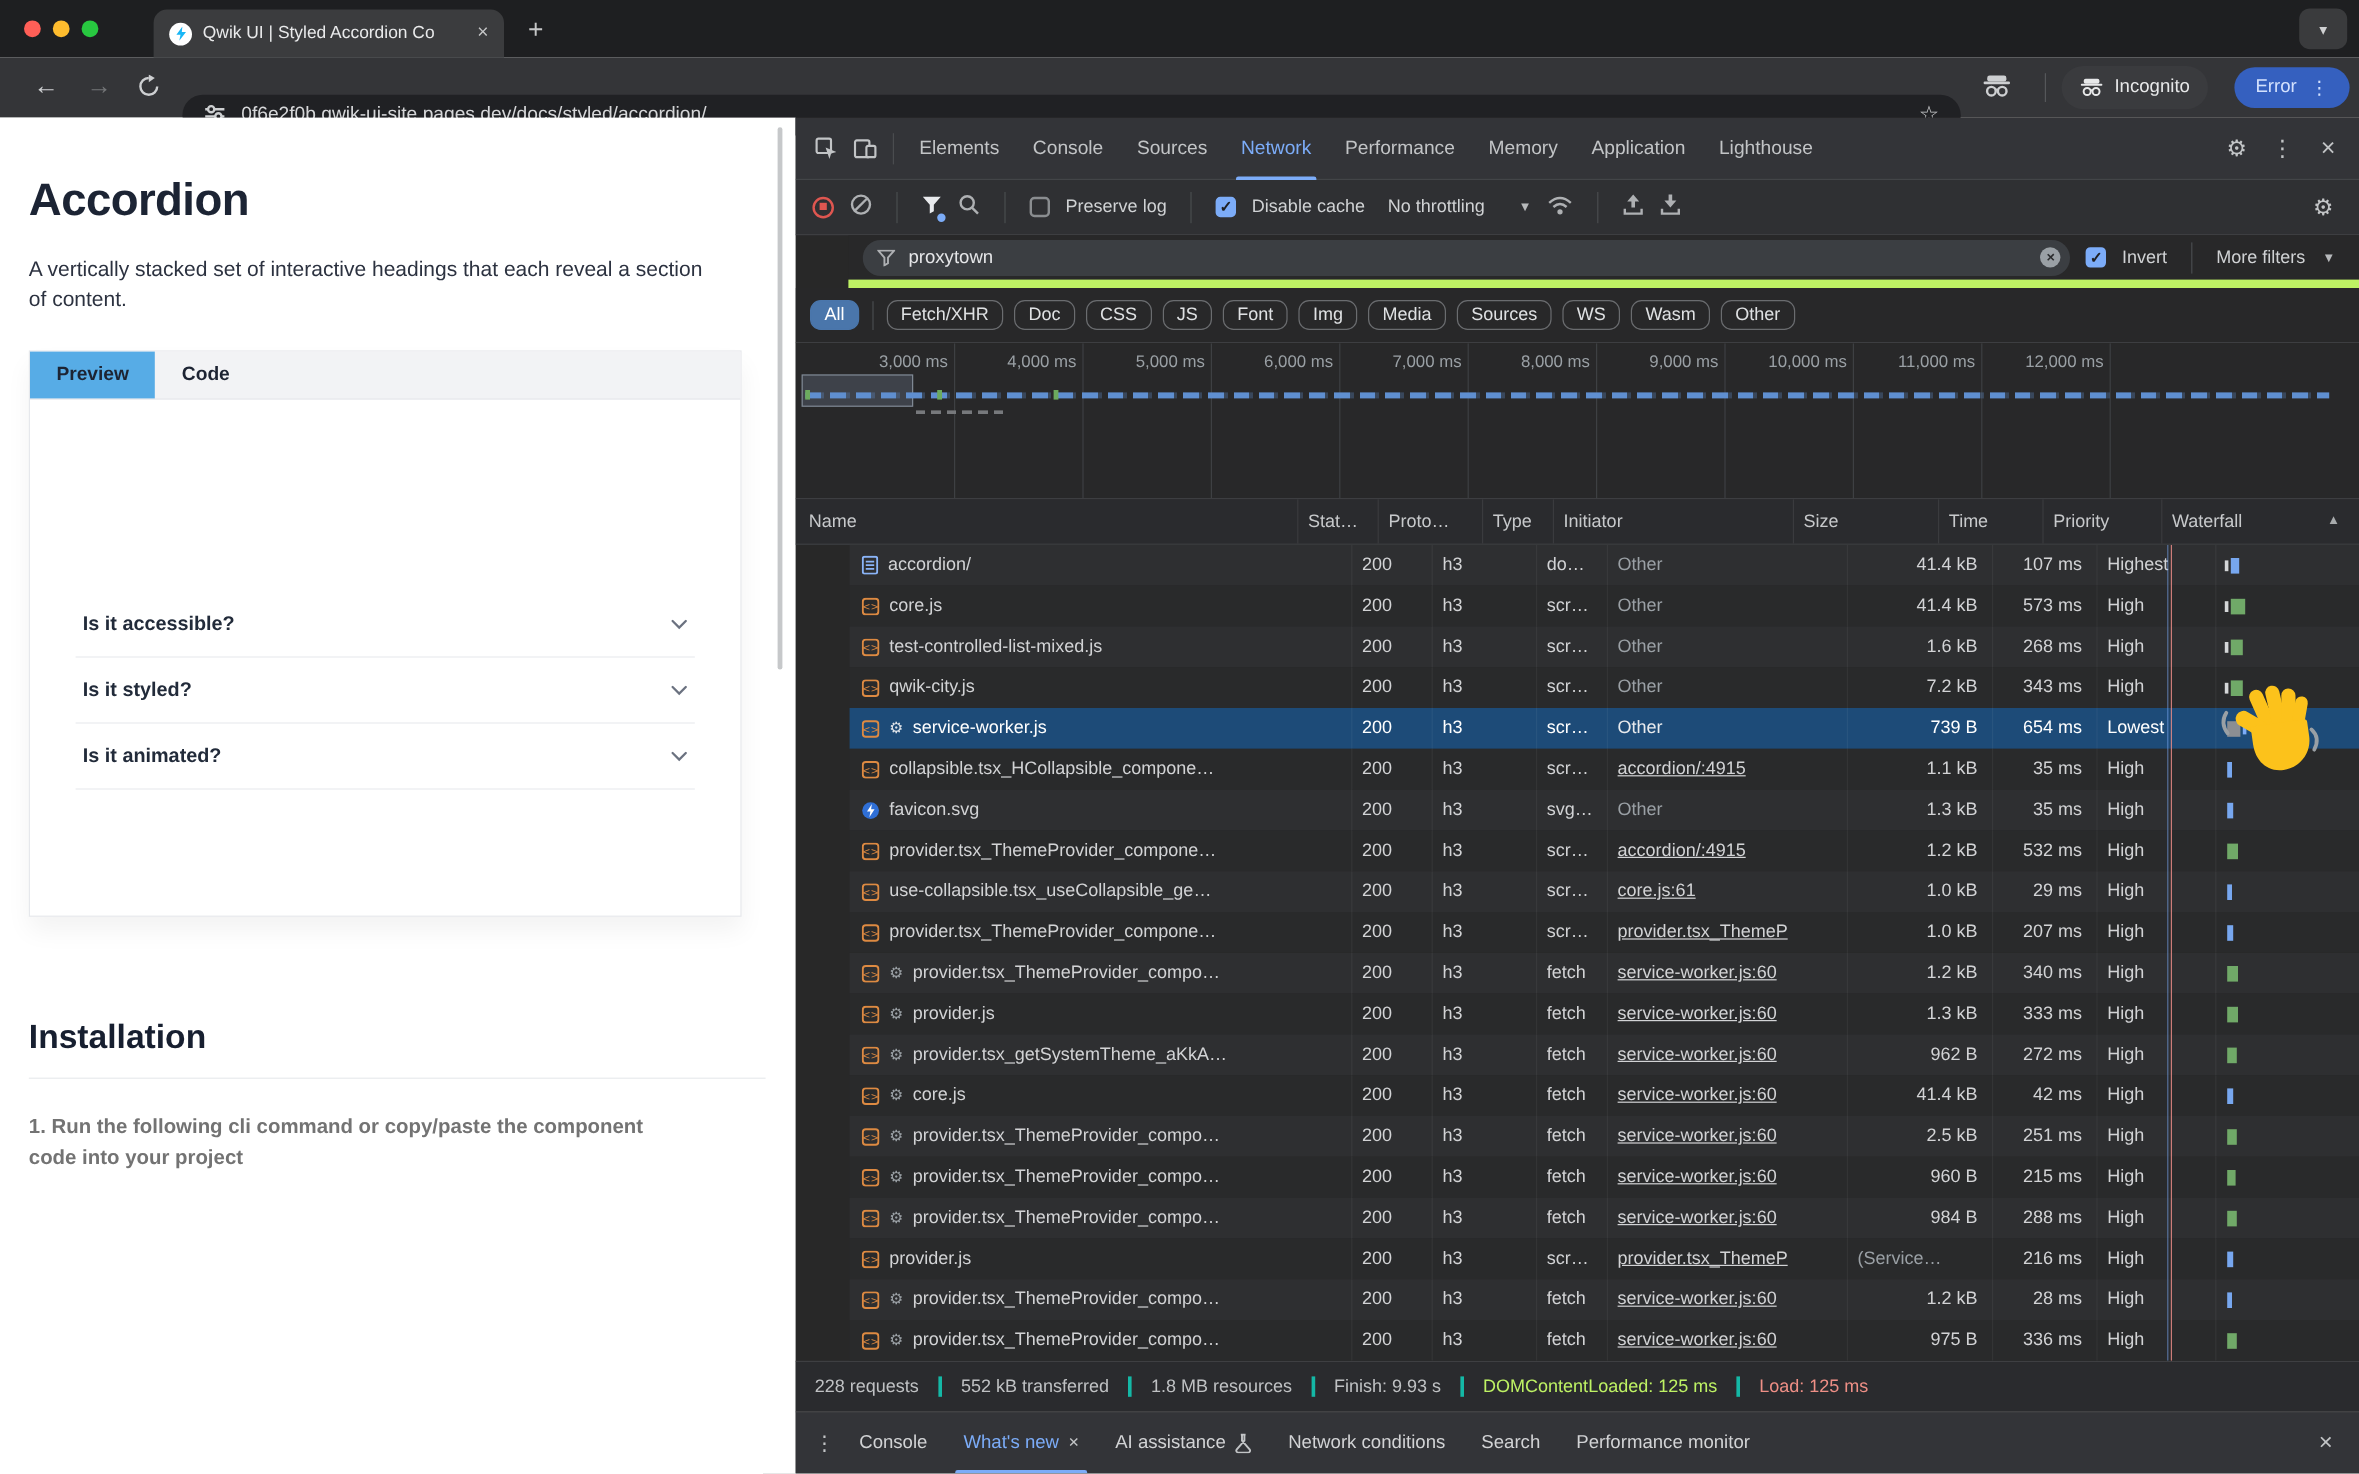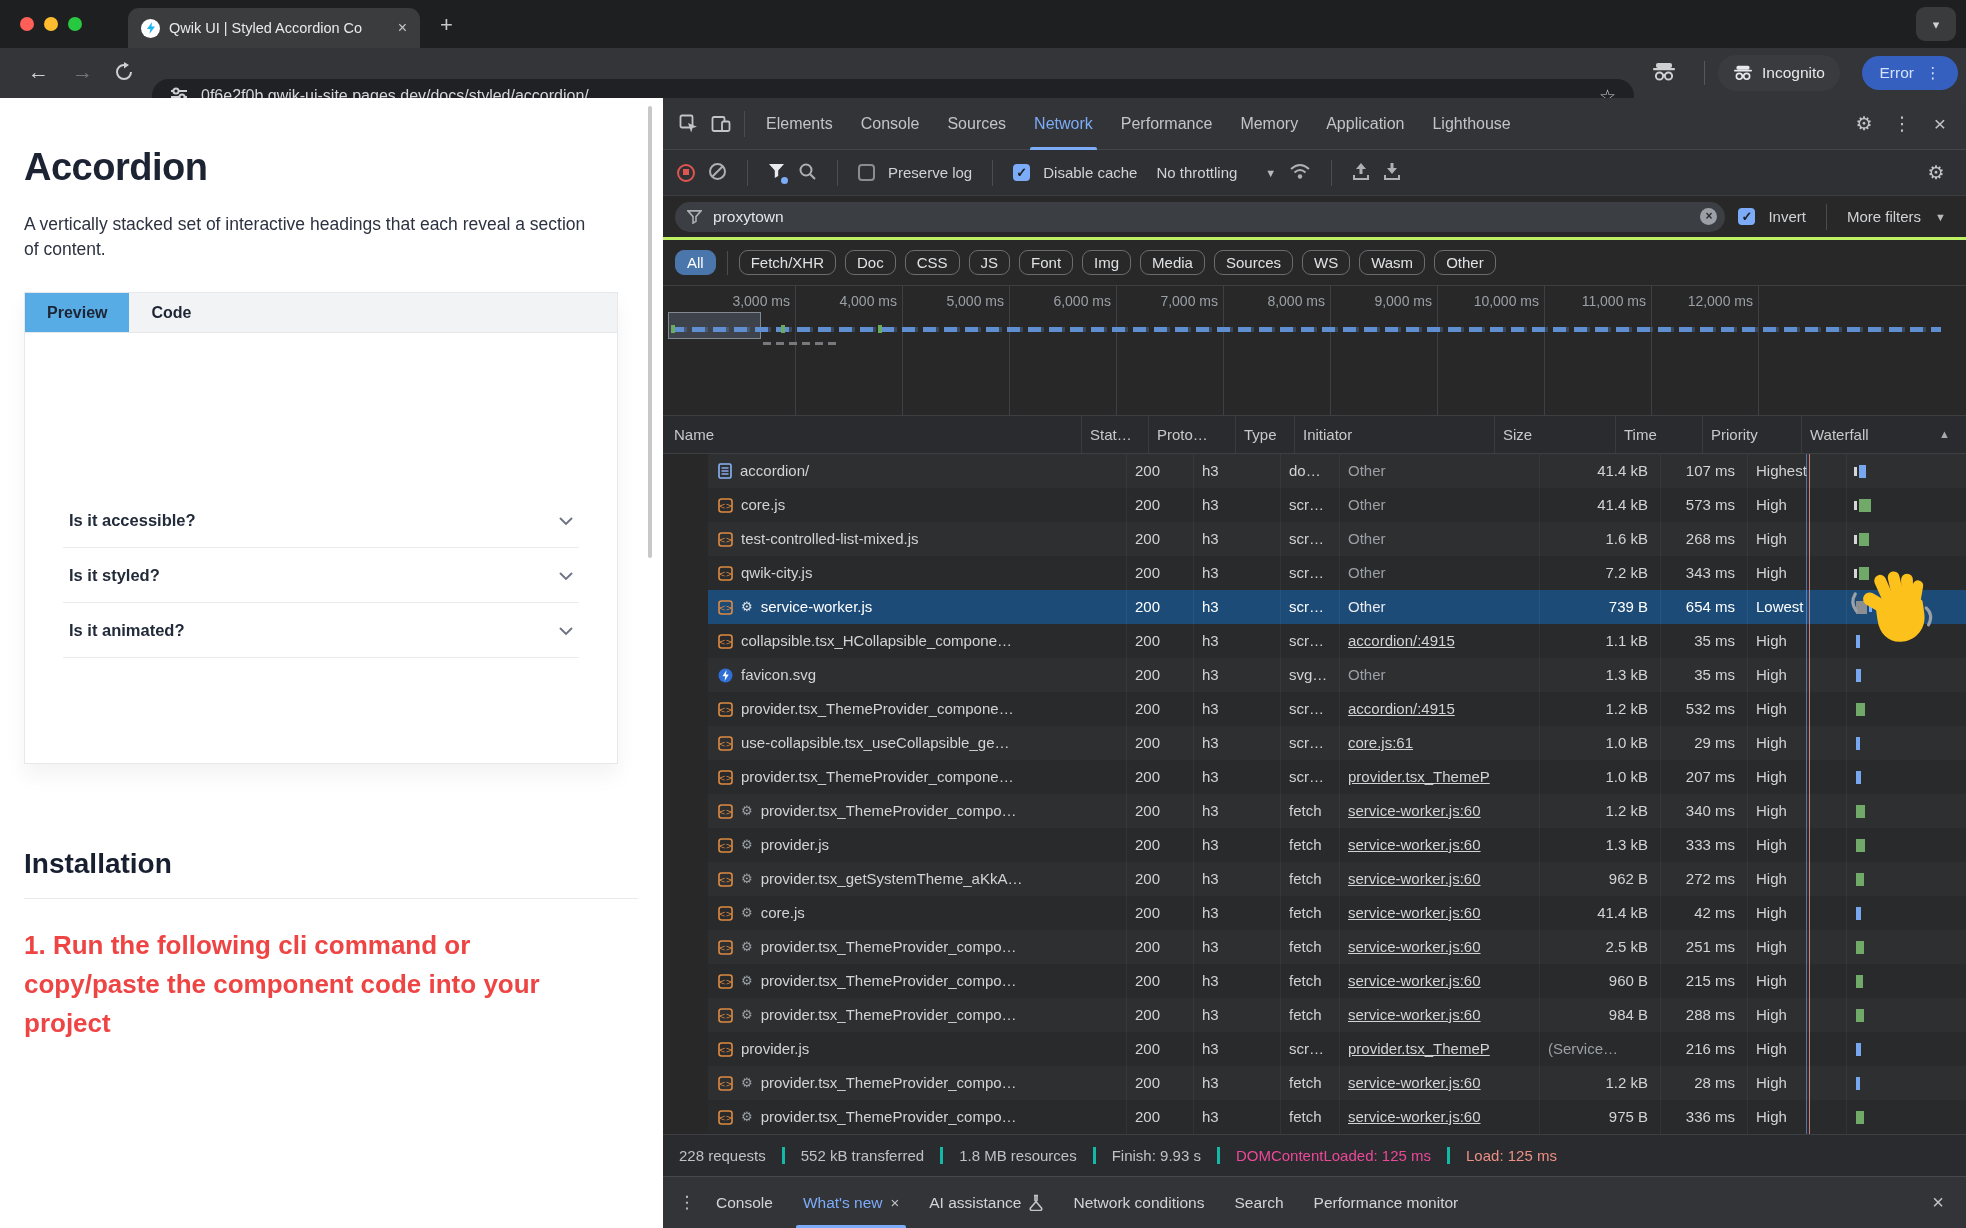--- a/index.html
+++ b/index.html
@@ -33,21 +33,21 @@
   .pg-title { position:absolute; left:24px; top:48px; font-size:38px; font-weight:700; color:#1c2434; letter-spacing:-.5px; }
   .pg-desc { position:absolute; left:24px; top:114px; width:580px; font-size:17.5px; line-height:1.45; color:#2c3240; }
   .demo { position:absolute; left:24px; top:194px; width:594px; height:472px; background:#fff; border:1px solid #e6e8ec; box-shadow:0 12px 20px rgba(0,0,0,.05); }
   .demo-tabs { height:40px; background:#f2f3f5; border-bottom:1px solid #e6e8ec; display:flex; }
   .demo-tab { padding:0 22px; line-height:40px; font-size:16px; color:#1d2433; font-weight:600; }
   .demo-tab.active { background:#57ace6; }
   .acc { padding:160px 38px 0 38px; }
   .acc-item { height:55px; display:flex; align-items:center; justify-content:space-between; border-bottom:1px solid #e9ebee; font-size:16.5px; font-weight:600; color:#222b3a; padding:0 6px; }
   .pg-install { position:absolute; left:24px; top:750px; font-size:28px; font-weight:700; color:#171f30; }
   .pg-hr { position:absolute; left:24px; top:800px; width:614px; height:1px; background:#e8eaed; }
-  .pg-step { position:absolute; left:24px; top:828px; width:530px; font-size:26px; font-weight:700; color:#ef4444; line-height:1.5; }
+  .pg-step { position:absolute; left:24px; top:828px; width:530px; font-size:17px; font-weight:700; color:#737373; line-height:1.5; }
   .pg-scrollthumb { position:absolute; left:648px; top:8px; width:4px; height:452px; background:#c6c8ca; border-radius:2px; }
 
   
   .devtools { position:absolute; left:663px; top:98px; right:0; bottom:0; background:#282828; color:#d4d5d7; display:flex; flex-direction:column; overflow:hidden; font-size:15px; }
   .dt-tabbar { height:52px; flex:none; background:#333438; border-bottom:1px solid #434548; display:flex; align-items:center; padding:0 10px; }
   .icbtn { width:32px; text-align:center; color:#c2c4c6; font-size:19px; display:flex; align-items:center; justify-content:center; }
   .dt-sep { width:1px; height:26px; background:#4a4c4f; margin:0 7px; flex:none; }
   .dt-tab { padding:0 14px; height:52px; line-height:52px; color:#c2c4c6; font-size:16px; position:relative; white-space:nowrap; }
   .dt-tab.active { color:#7cacf8; }
   .dt-tab.active::after { content:""; position:absolute; left:10px; right:10px; bottom:0; height:3px; background:#7cacf8; border-radius:2px 2px 0 0; }
@@ -55,21 +55,21 @@
 
   .dt-nettb { height:46px; flex:none; background:#2f3033; border-bottom:1px solid #3d3e41; display:flex; align-items:center; gap:13px; padding:0 14px; }
   .rec { width:18px; height:18px; border:2.5px solid #df5650; border-radius:50%; position:relative; flex:none; }
   .rec::after { content:""; position:absolute; left:3.5px; top:3.5px; width:6px; height:6px; background:#df5650; }
   .chk { width:17px; height:17px; border:2px solid #8a8d90; border-radius:4px; flex:none; }
   .chk.checked { background:#7cacf8; border-color:#7cacf8; color:#1f2022; font-size:13px; line-height:14px; text-align:center; font-weight:700; }
   .tblabel { color:#d0d2d4; font-size:15px; white-space:nowrap; }
   .caret { color:#b7b9bb; font-size:11px; }
   .gap-r { margin-left:auto; }
 
-  .dt-filter { height:44px; flex:none; background:#282829; border-bottom:3px solid #bef264; display:flex; align-items:center; gap:13px; padding:0 12px; }
+  .dt-filter { height:44px; flex:none; background:#282829; border-bottom:7px solid #bef264; display:flex; align-items:center; gap:13px; padding:0 12px;margin-left:44px; }
   .fpill { flex:1; height:30px; background:#3b3e42; border-radius:15px; display:flex; align-items:center; gap:11px; padding:0 12px; position:relative; }
   .fpill .txt { color:#e5e6e8; font-size:15.5px; }
   .fclear { position:absolute; right:8px; width:17px; height:17px; border-radius:50%; background:#9aa0a5; color:#2b2c2e; font-size:12px; line-height:17px; text-align:center; font-weight:700; }
 
   .dt-chips { height:46px; flex:none; background:#282829; border-bottom:1px solid #3d3e41; display:flex; align-items:center; gap:9px; padding:0 12px; }
   .chip { border:1px solid #6a6c6f; border-radius:9px; padding:3px 11px; font-size:15px; color:#dfe1e3; white-space:nowrap; }
   .chip.active { background:#4a76ab; border-color:#4a76ab; color:#fff; }
   .chipsep { width:1px; height:24px; background:#4a4c4f; margin:0 2px; }
 
   .dt-timeline { height:130px; flex:none; border-bottom:1px solid #3d3e41; position:relative; overflow:hidden; background:#282829; }
@@ -103,21 +103,21 @@
   .wftick { width:2.5px; height:9px; background:#d4d6d8; margin-left:7px; flex:none; }
   .wfbar { height:13px; margin-left:2px; flex:none; }
   .wf-blue{background:#77a7ef}.wf-green{background:#70a968}.wf-gray{background:#8b8e93}
   .wfline { position:absolute; top:0; bottom:0; width:1px; z-index:3; }
   .wfline.blue { left:1143px; background:rgba(124,172,248,.55); }
   .wfline.pink { left:1146px; background:rgba(231,139,134,.85); }
 
   .dt-status { height:42px; flex:none; display:flex; align-items:center; background:#2a2b2e; border-top:1px solid #3e3f42; font-size:15px; color:#bfc1c3; }
   .seg { padding:0 16px; border-right:3px solid #14b8a6; white-space:nowrap; }
   .seg:last-child { border-right:none; }
-  .seg.blue { color:#ec4899; } .seg.red { color:#ee8f86; }
+  .seg.blue { color:#bef264; } .seg.red { color:#ee8f86; }
 
   .dt-drawer { flex:1; background:#333438; border-top:1px solid #474849; display:flex; align-items:center; padding:0 10px; }
   .drawer-kebab { color:#c2c4c6; width:28px; text-align:center; font-size:17px; }
   .dtab { padding:0 15px; height:100%; display:flex; align-items:center; gap:8px; color:#d2d3d5; font-size:15.5px; position:relative; white-space:nowrap; }
   .dtab.active { color:#7cacf8; }
   .dtab.active::after { content:""; position:absolute; left:8px; right:8px; bottom:0; height:3px; background:#7cacf8; border-radius:2px 2px 0 0; }
   .tclose { color:#c2c4c6; font-size:15px; }
   .drawer-close { margin-left:auto; color:#c2c4c6; font-size:20px; padding-right:12px; }
 
   .hand { position:absolute; left:1850px; top:568px; width:84px; height:84px; z-index:9; transform:rotate(-8deg); }

